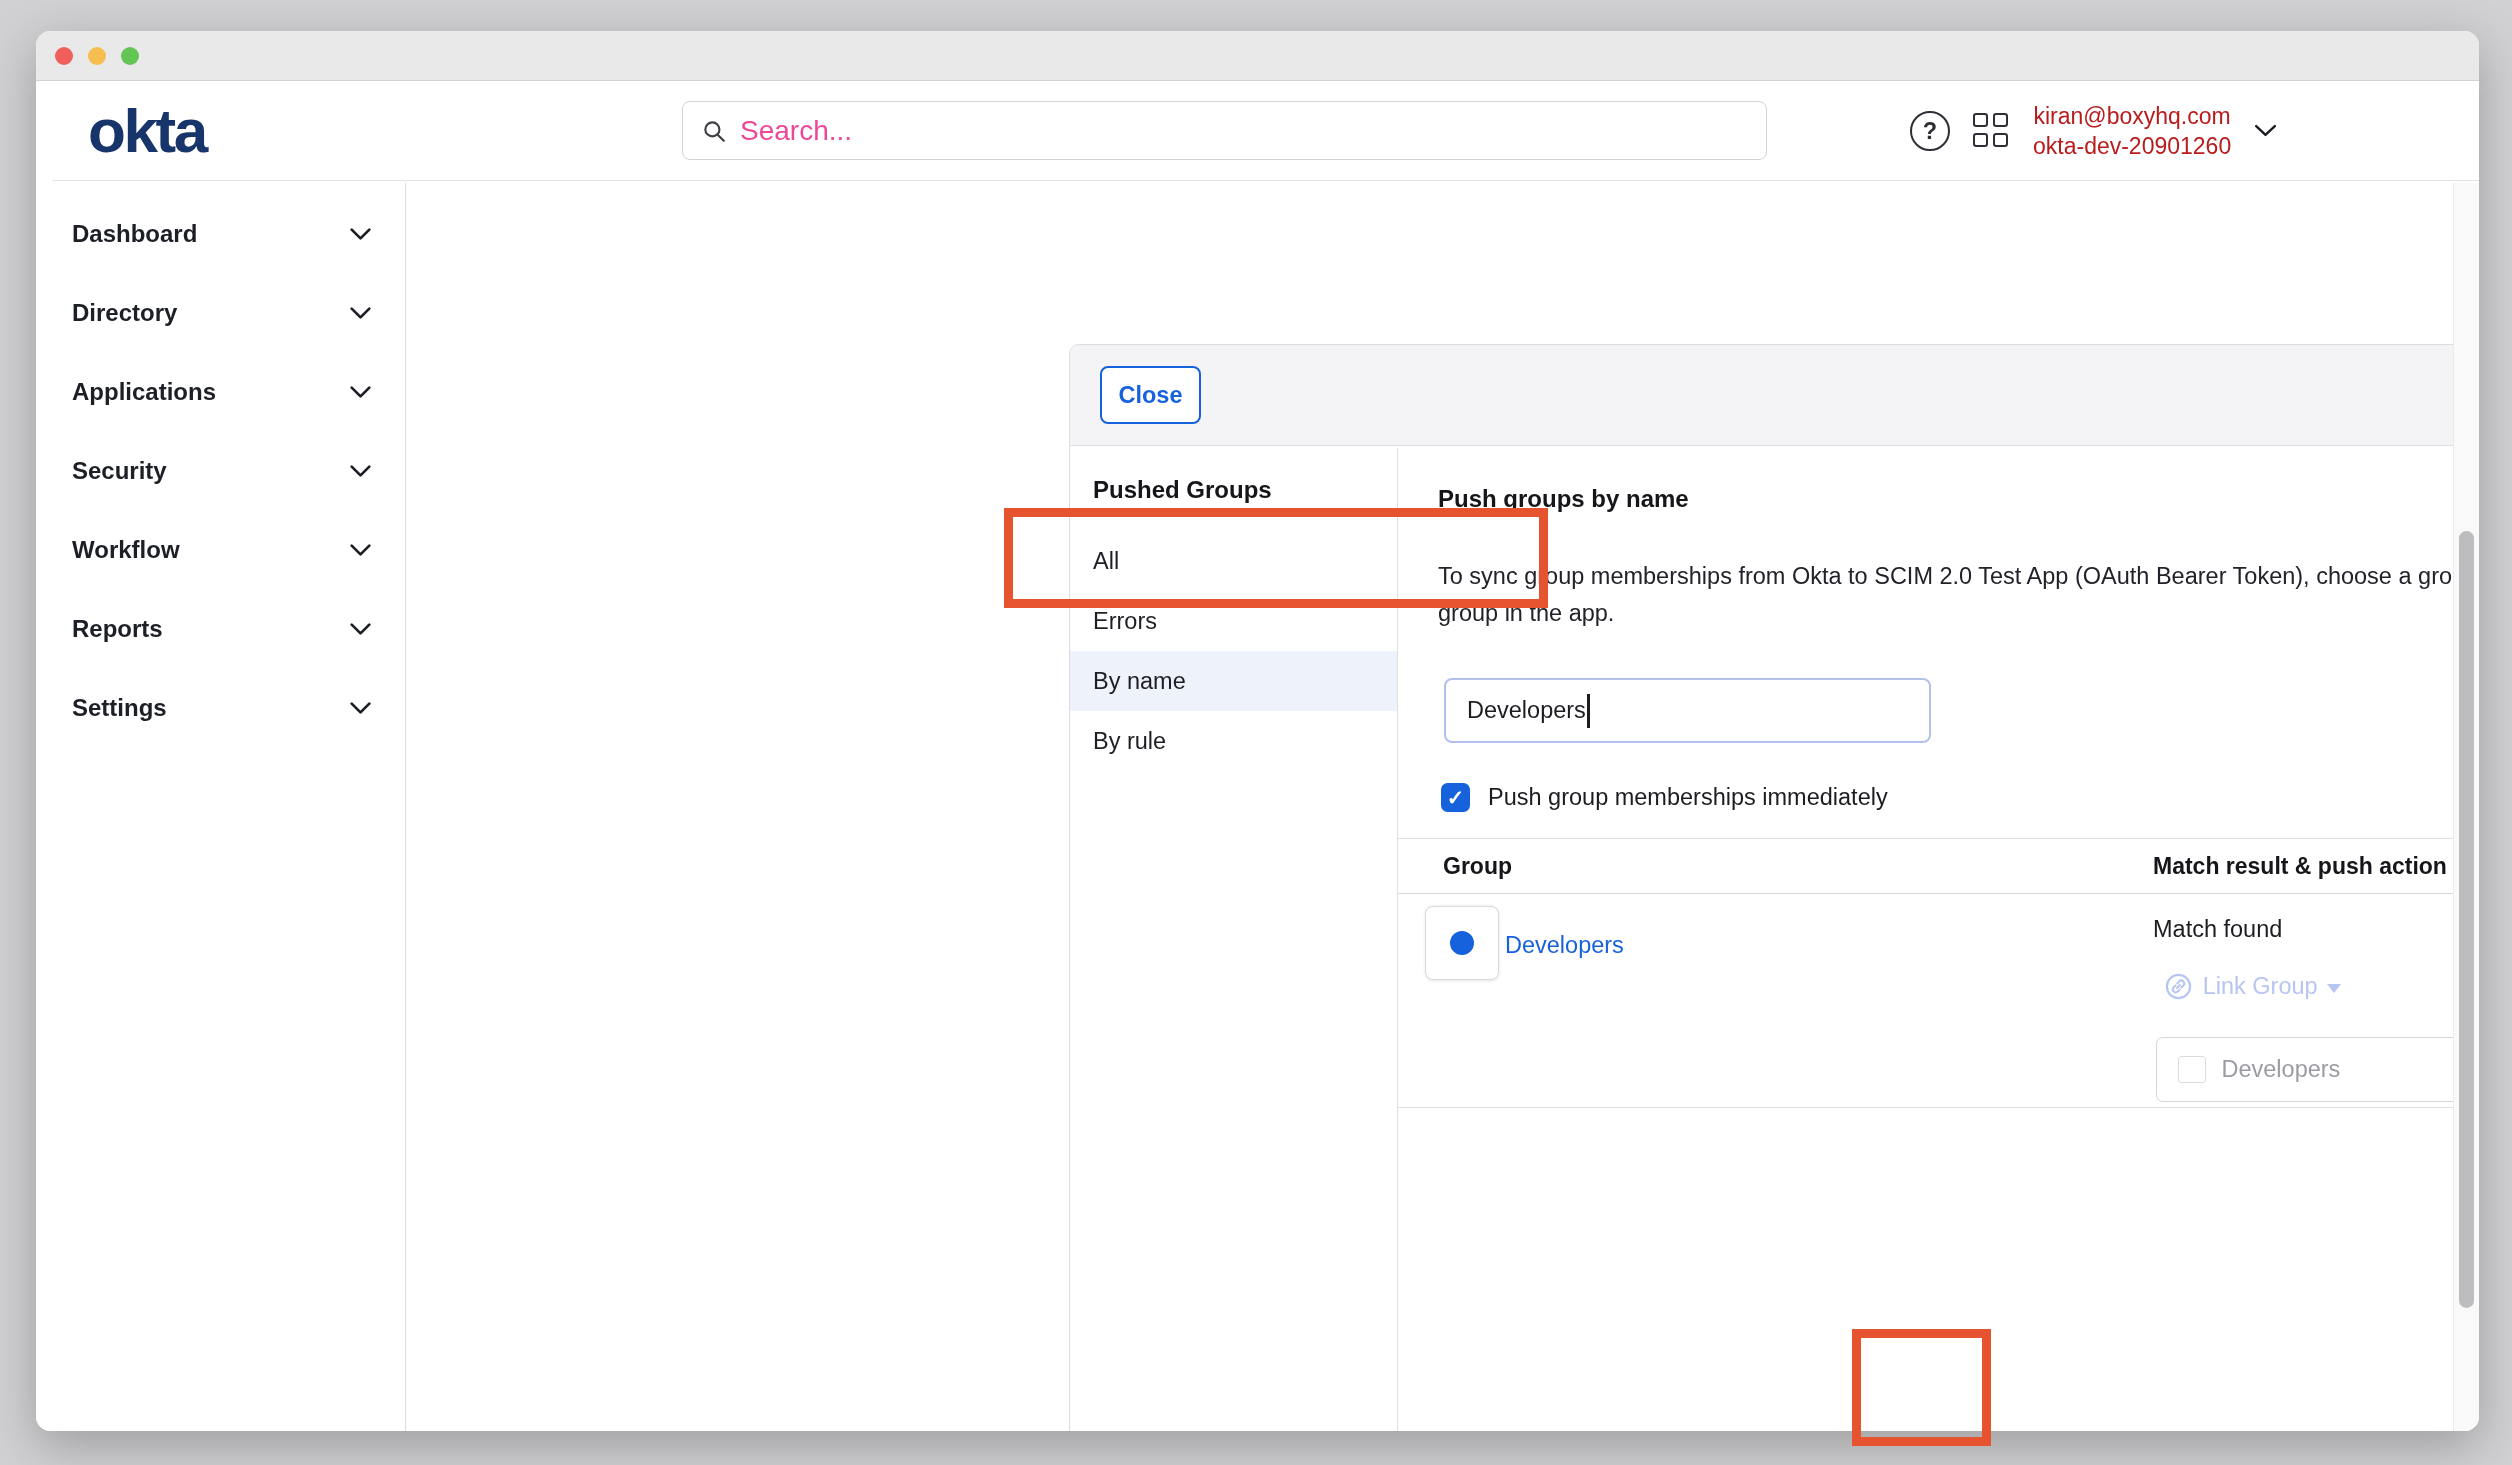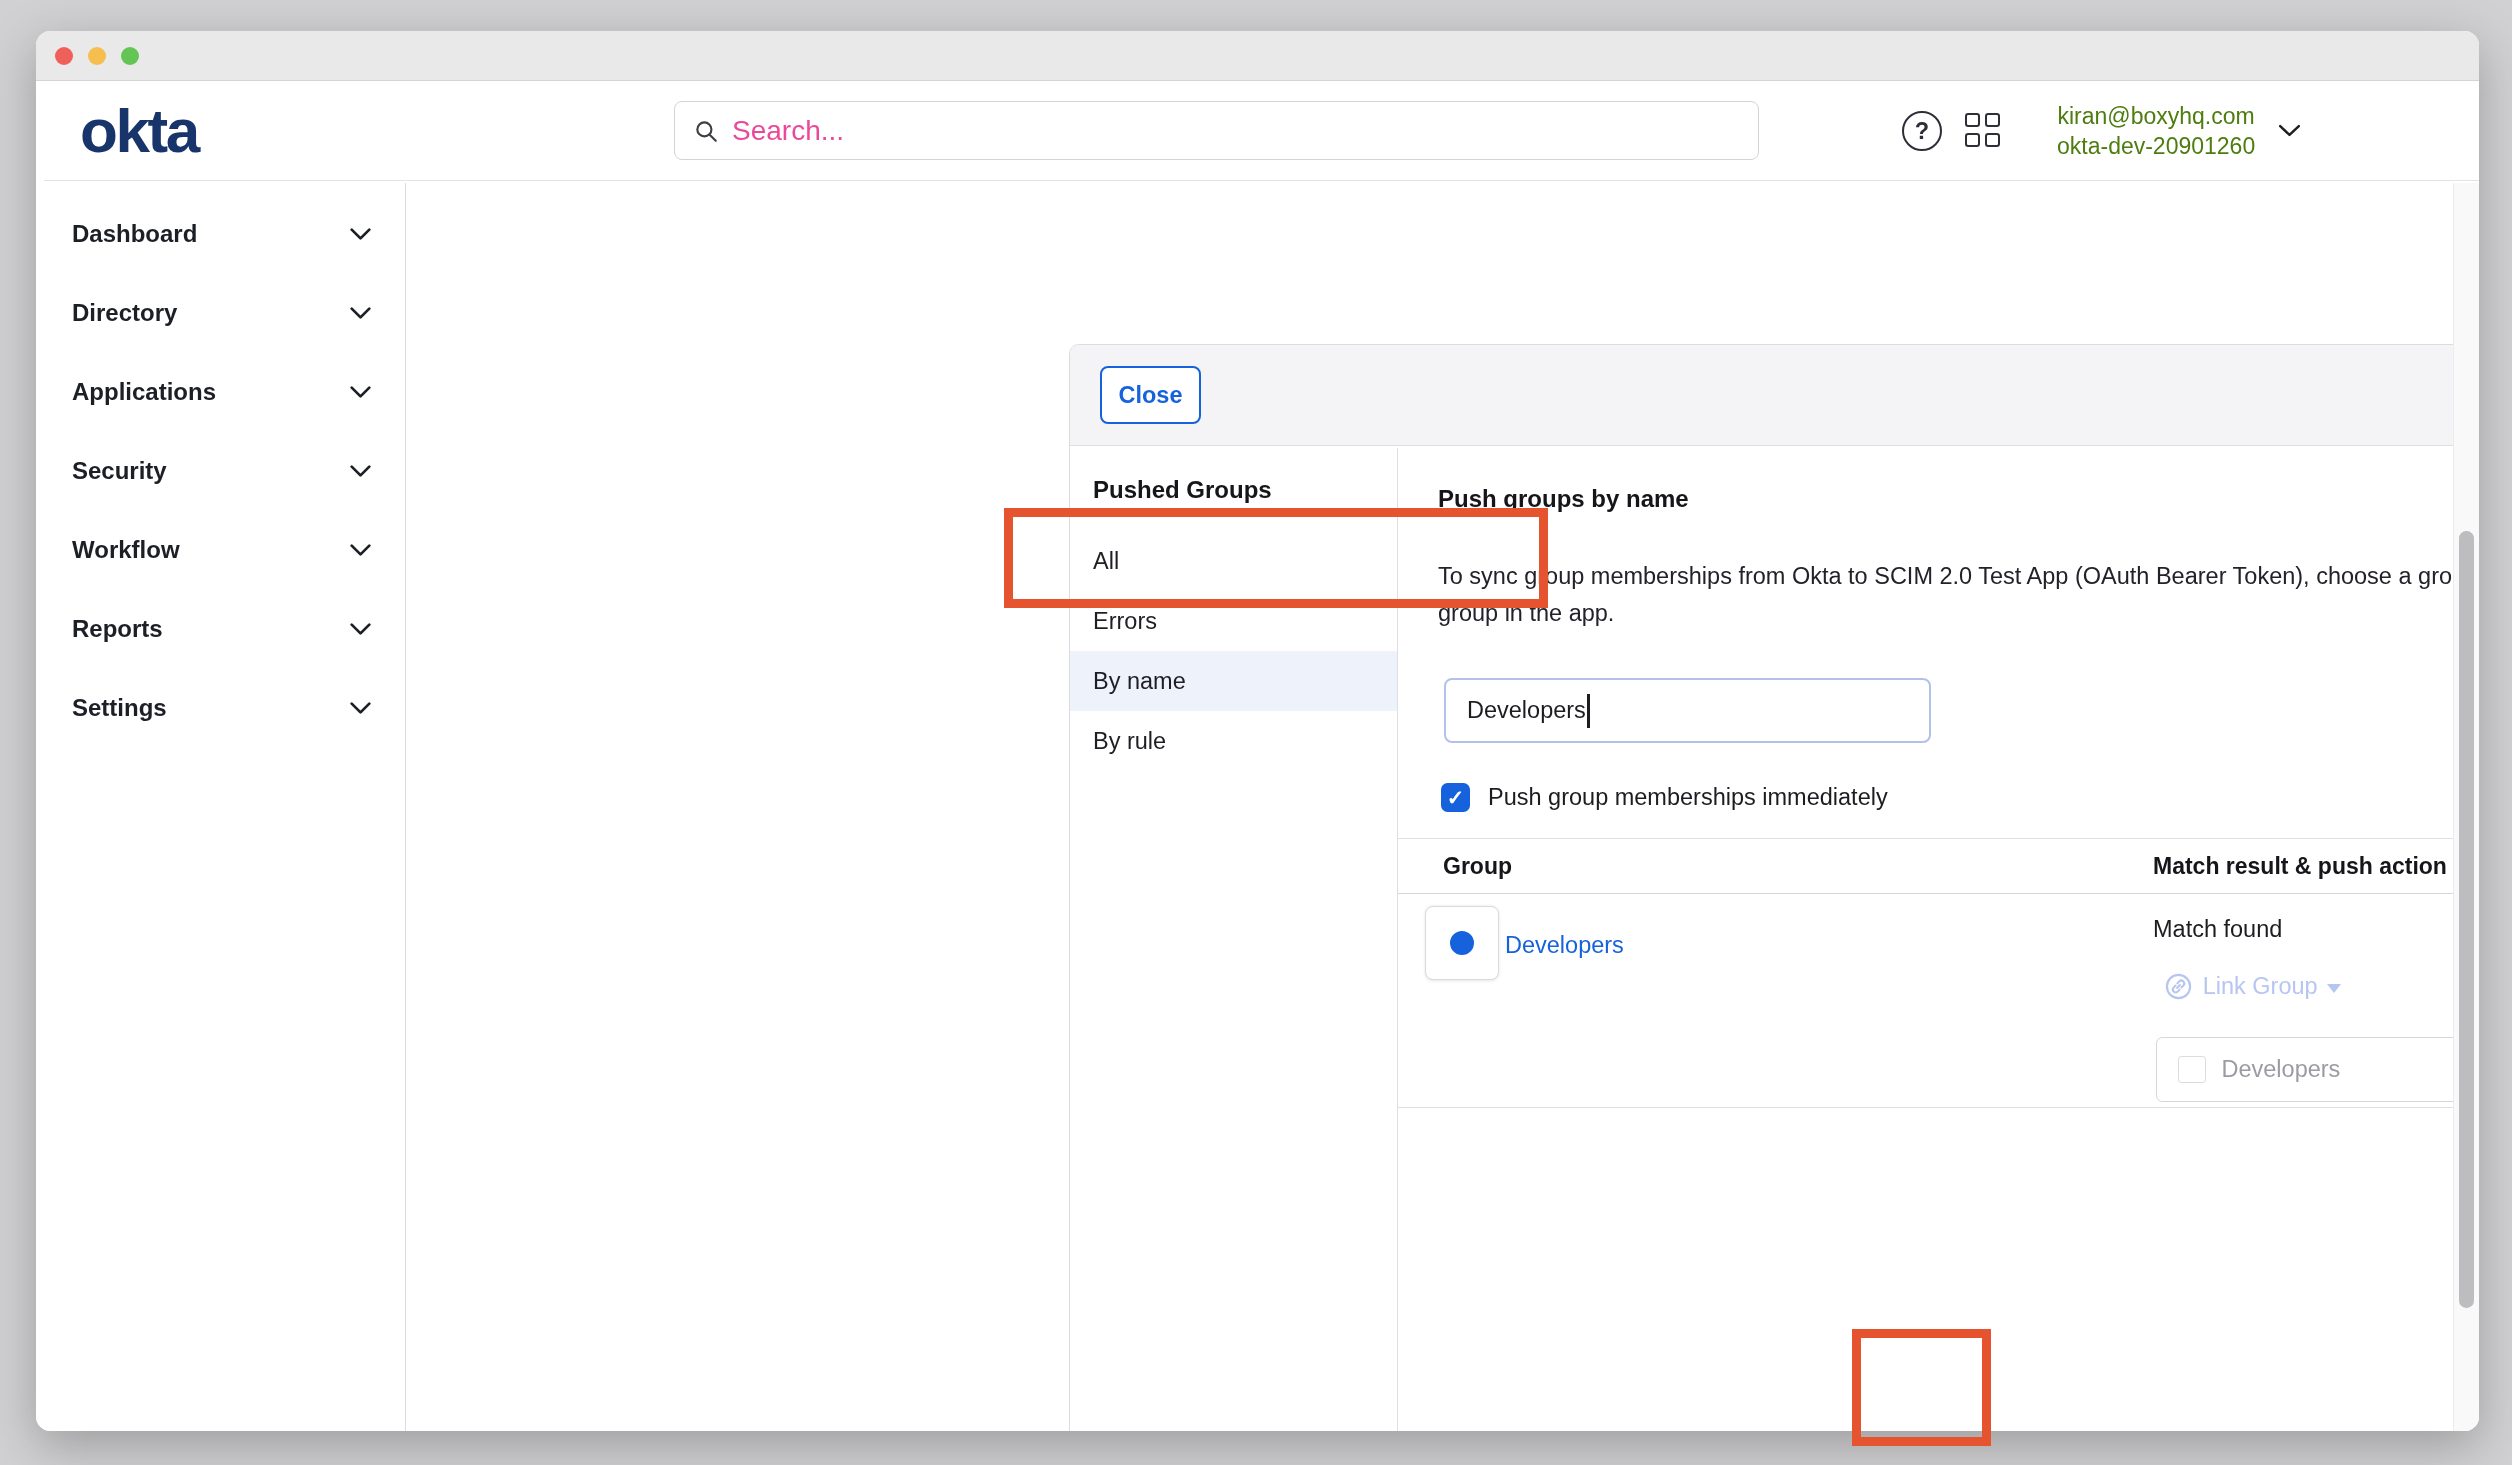--- a/index.html
+++ b/index.html
@@ -17,33 +17,33 @@
   
   .window{position:absolute;left:36px;top:31px;width:2443px;height:1400px;background:#fff;
           border-radius:14.6px;overflow:hidden;box-shadow:0 14.6px 49px rgba(0,0,0,.25);}
   .titlebar{position:absolute;left:0;top:0;right:0;height:50px;background:#e9e9ea;border-bottom:1.6px solid #d4d4d6;}
   .tl-dot{position:absolute;top:16px;width:18px;height:18px;border-radius:50%;}
   .tl-red{left:18.6px;background:#f0605a;}
   .tl-yellow{left:52px;background:#f6bd4f;}
   .tl-green{left:85px;background:#62c554;}
 
   
-  .app-header{position:absolute;left:8px;top:50px;right:0;height:100px;background:#fff;border-bottom:1.6px solid #e3e3e6;}
+  .app-header{position:absolute;left:16px;top:50px;right:0;height:100px;background:#fff;border-bottom:1.6px solid #e3e3e6;}
   .logo{position:absolute;left:36px;top:19.4px;font-size:62px;line-height:62px;font-weight:700;
         letter-spacing:-2.4px;color:var(--logo-navy);}
   .search{position:absolute;left:630px;top:20px;width:1085px;height:59px;border:1.6px solid #d3d3d8;
           border-radius:8px;background:#fff;display:flex;align-items:center;padding-left:18px;gap:13px;}
   .search .ph{font-size:28px;color:#ec4899;}
   .header-right{position:absolute;left:1858px;top:0;height:100px;display:flex;align-items:center;gap:23px;}
   .help-icon{width:40px;height:40px;border:2.4px solid #2e2e36;border-radius:50%;position:relative;}
   .help-icon::after{content:"?";position:absolute;left:0;top:0;right:0;bottom:0;display:flex;align-items:center;
                     justify-content:center;font-size:23.5px;font-weight:700;color:#2e2e36;}
   .grid-icon{width:37px;height:37px;display:grid;grid-template-columns:14.6px 14.6px;grid-template-rows:14.6px 14.6px;gap:5.7px;}
   .grid-icon span{border:2.4px solid #2e2e36;border-radius:3.2px;}
-  .account{text-align:center;font-size:23px;line-height:30px;color:#4d7c0f;margin-left:32px;}
+  .account{text-align:center;font-size:23px;line-height:30px;color:#b91c1c;}
 
   
   .sidebar{position:absolute;left:0;top:152px;width:370px;bottom:0;background:#fff;border-right:1.6px solid #dcdce0;}
   .nav-list{list-style:none;padding-top:11.3px;}
   .nav-item{height:79px;display:flex;align-items:center;justify-content:space-between;
             padding:0 34px 0 36px;cursor:pointer;}
   .nav-item .lbl{font-size:24px;font-weight:700;color:#1d1f26;}
 
   
   .main{position:absolute;left:421px;top:152px;right:0;bottom:0;background:#fff;}

